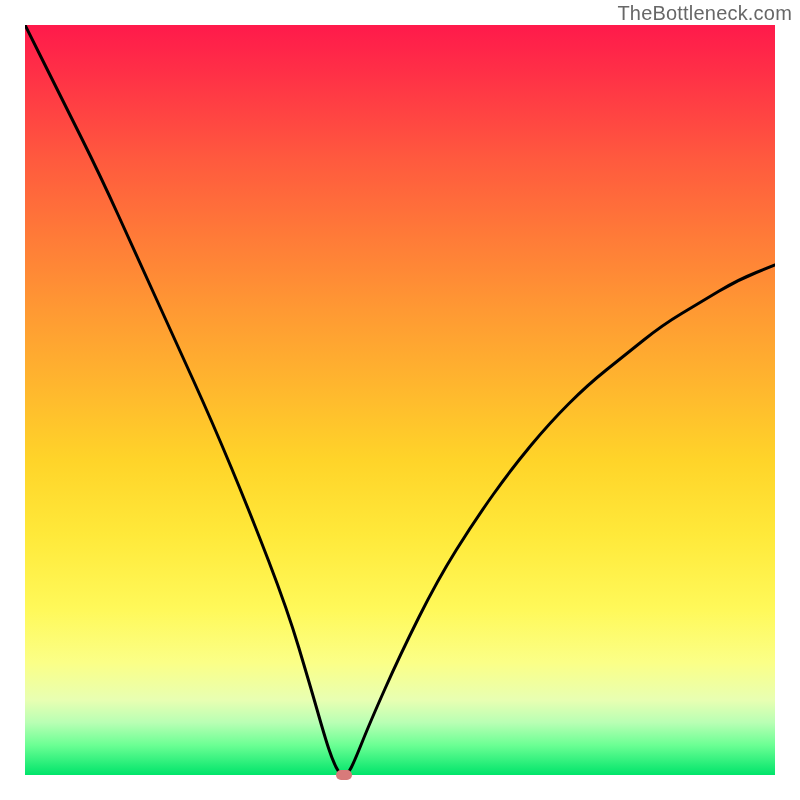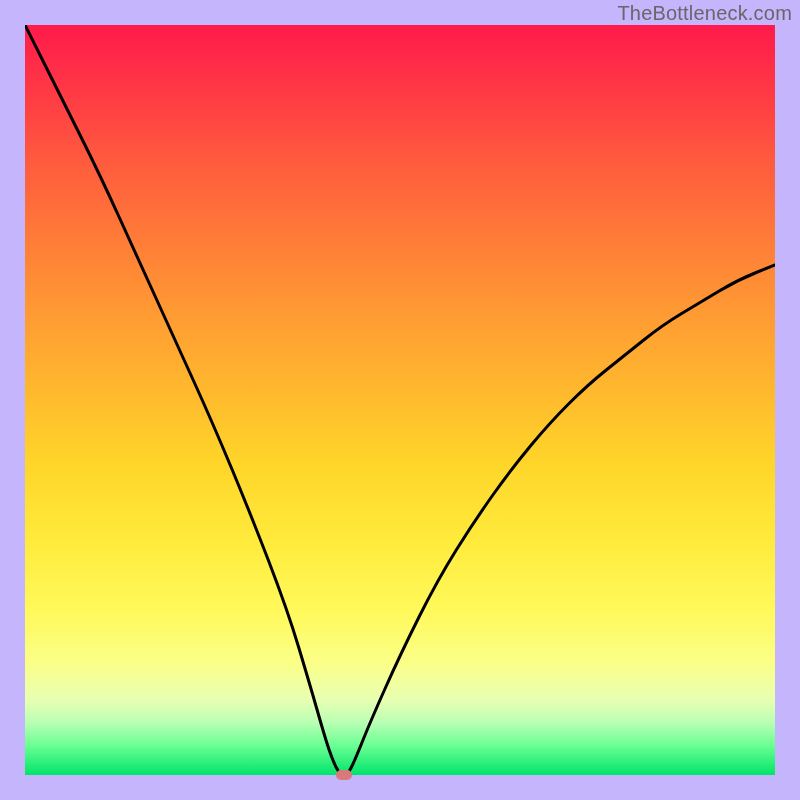--- a/index.html
+++ b/index.html
@@ -10,21 +10,21 @@
     background: #000;
     overflow: hidden;
     font-family: Arial, Helvetica, sans-serif;
   }
   .frame {
     position: absolute;
     top: 0;
     left: 0;
     width: 800px;
     height: 800px;
-    background: #c4b5fd;
+    background: #ffffff;
   }
   .plot {
     position: absolute;
     top: 25px;
     left: 25px;
     width: 750px;
     height: 750px;
     background: linear-gradient(
       to bottom,
       #ff1a4b 0%,

